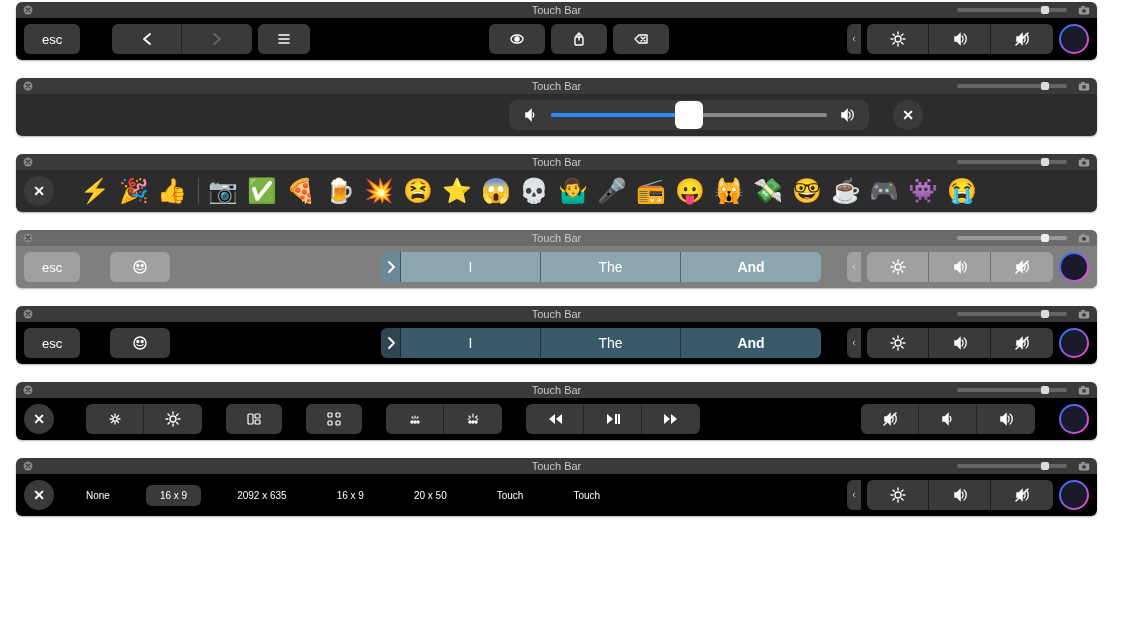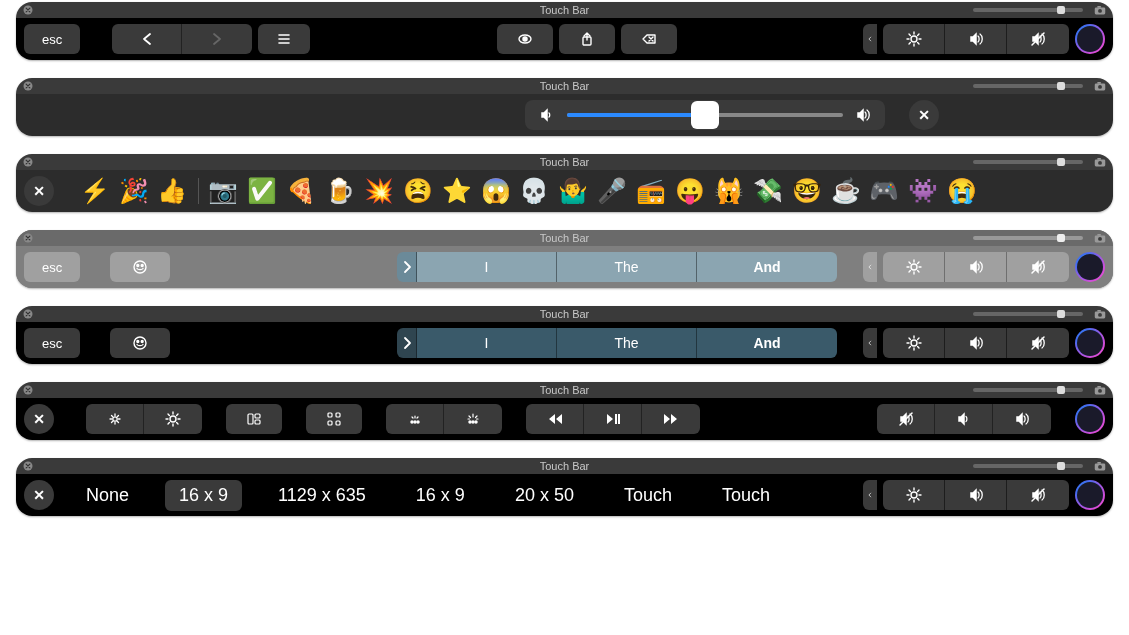--- a/index.html
+++ b/index.html
@@ -3,22 +3,22 @@
 <meta charset="utf-8">
 <style>
   * { box-sizing: border-box; margin: 0; padding: 0; }
   body {
     background: #fff;
     font-family: -apple-system, "Helvetica Neue", Arial, sans-serif;
     padding: 0;
     width: 1129px;
   }
   .bar-wrap {
-    margin: 0 16px 18px 16px;
-    border-radius: 16px;
+    margin: 0 32px 18px 16px;
+    border-radius: 6px;
     overflow: hidden;
     box-shadow: 0 1px 2px rgba(0,0,0,.3);
   }
   .bar-header {
     height: 16px;
     background: #3a3a3a;
     color: #c8c8c8;
     font-size: 11px;
     display: flex;
     align-items: center;
@@ -171,21 +171,21 @@
   .pred-group.dark .ptab { background:#2f4550; }
   .pred-group.dark .pitem { background:#3a5a6a; }
   .pred-group .pitem:last-child, .pred-group .ptab:last-child { border-right:none;font-weight:bold; }
   
   .bar-body.gray .esc { background:#a0a0a0;color:#fff; }
   .bar-body.gray .btn { background:#a0a0a0; }
   .bar-body.gray .ctrl-strip { background:#a0a0a0; }
   .bar-body.gray .ctrl-strip .citem { border-right-color:rgba(0,0,0,.3); }
   .bar-body.gray .chev-left.bg { background:#a0a0a0; }
   
-  .aspect-row { display:flex;gap:22px;align-items:flex-end;color:#fff;font-size:18px;margin-left:12px; }
+  .aspect-row { display:flex;gap:22px;align-items:flex-end;color:#fff;font-size:10px;margin-left:12px; }
   .aspect-row .aitem { padding:5px 14px;border-radius:6px; }
   .aspect-row .aitem.active { background:#3a3a3a; }
 </style>
 </head>
 <body>
 
 <svg width="0" height="0" style="position:absolute">
   <defs>
     <g id="i-back">
         <path d="M11 3 L5 8 L11 13" stroke="currentColor" fill="none" stroke-width="1.8" stroke-linecap="round" stroke-linejoin="round"></path>
@@ -735,21 +735,21 @@
             <use href="#i-cam"></use>
           </svg>
         </span>
     </span>
   </div>
   <div class="bar-body black">
     <div class="circle-x">✕</div>
     <div class="aspect-row" id="aspect-row">
         <span class="aitem">None</span>
         <span class="aitem active">16 x 9</span>
-        <span class="aitem">1129 x 635</span>
+        <span class="aitem">2092 x 635</span>
         <span class="aitem">16 x 9</span>
         <span class="aitem">20 x 50</span>
         <span class="aitem">Touch</span>
         <span class="aitem">Touch</span>
       </div>
     <div class="flex-gap"></div>
     <div class="chev-left bg">
         <svg class="ico" viewBox="0 0 16 16">
           <use href="#i-chev-l"></use>
         </svg>

